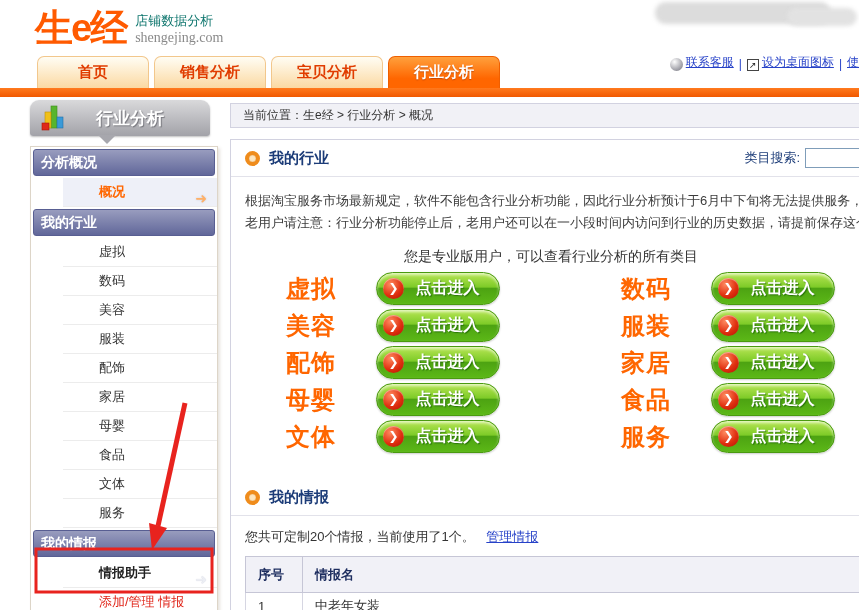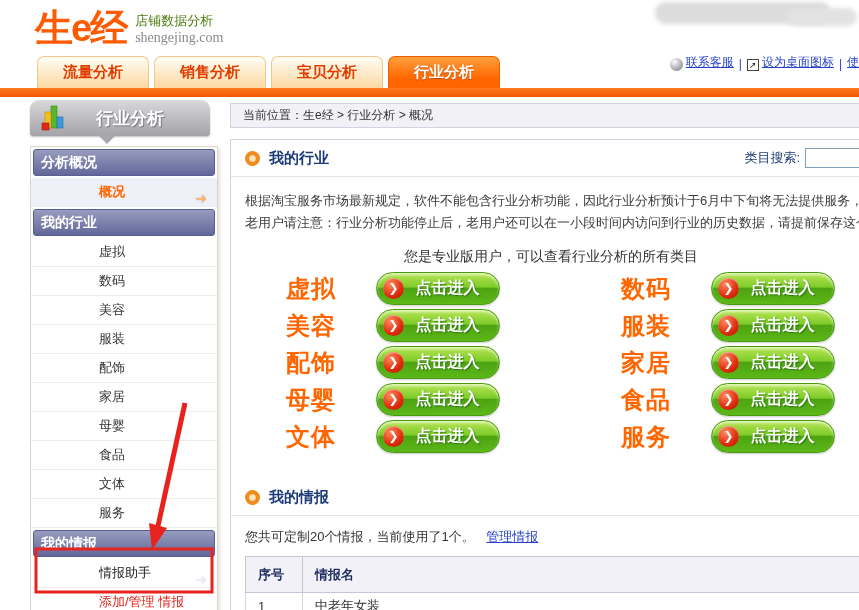--- a/index.html
+++ b/index.html
@@ -6,21 +6,21 @@
   html,body { width:859px; height:610px; }
   body {
     position:relative; overflow:hidden; background:#fff;
     font-family:"Liberation Sans","DejaVu Sans",sans-serif; color:#333;
   }
   
   .header { position:absolute; top:0; left:0; width:859px; height:56px; background:#fff; }
   .logo { position:absolute; left:35px; top:7px; display:flex; align-items:flex-start; cursor:pointer; }
   .logo-text { font-size:38px; font-weight:bold; color:#ff5a00; letter-spacing:-2px; line-height:42px; }
   .logo-side { margin-left:9px; padding-top:5px; }
-  .logo-sub { font-size:13px; color:#4d7c0f; }
+  .logo-sub { font-size:13px; color:#0f766e; }
   .logo-domain { font-size:14px; color:#8a8a8a; font-family:"Liberation Serif","DejaVu Serif",serif; }
   .censor-blob { position:absolute; right:28px; top:2px; width:176px; height:22px;
     background:#dcdcdc; border-radius:12px; filter:blur(2px); }
   .censor-blob2 { position:absolute; right:2px; top:8px; width:70px; height:18px;
     background:#e2e2e2; border-radius:10px; filter:blur(2px); }
   .top-links { position:absolute; right:0; top:30px; white-space:nowrap; font-size:12px;
     color:#2742c8; display:flex; align-items:flex-end;margin-top:24px; }
   .top-links a { color:#2742c8; text-decoration:underline; cursor:pointer; }
   .tl-sep { margin:0 5px; color:#2742c8; }
   .contact-icon { display:inline-block; width:13px; height:13px; border-radius:50%;
@@ -45,26 +45,26 @@
   .sidebar-tab-title { color:#fff; font-size:17px; font-weight:bold; margin-left:28px;
     text-shadow:1px 1px 1px #77777d; }
   .sidebar-tab:after { content:""; position:absolute; left:68px; bottom:-8px;
     border-left:9px solid transparent; border-right:9px solid transparent; border-top:9px solid #a7a7ad; }
   .chart-icon { margin-left:10px; }
   .menu { margin-top:10px; width:188px; background:#fff; border:1px solid #ddd5c8;
     box-shadow:2px 2px 3px rgba(120,100,70,.18); }
   .menu-header { height:27px; margin:2px; background:linear-gradient(180deg,#989cbe,#61679a);
     border:1px solid #585e92; border-radius:3px; color:#fff; font-weight:bold; font-size:14px;
     line-height:25px; padding-left:7px; }
-  .menu-item { position:relative; height:29px; line-height:28px; padding-left:68px; font-size:13px;
-    color:#333; border-bottom:1px solid #ececec; cursor:pointer; background:#fff; }
+  .menu-item { position:relative; height:29px; line-height:28px; padding-left:36px; font-size:13px;
+    color:#333; border-bottom:1px solid #ececec; cursor:pointer; background:#fff;margin-left:32px; }
   .menu-item.active { background:#eef0f8; color:#ff6600; font-weight:bold; }
   .item-arrow { position:absolute; right:10px; top:6px; font-size:14px; color:#fff;
     text-shadow:0 0 2px #c8c8d4; }
-  .menu-item.assistant { font-weight:normal; color:#222; }
+  .menu-item.assistant { font-weight:bold; color:#222; }
   .menu-item.assistant .item-arrow { color:#eceef4; text-shadow:0 0 1px #cfd2dc; }
   .menu-item.red-link { color:#e02418; border-bottom:none; }
   
   .annotation-layer { position:absolute; left:0; top:0; width:859px; height:610px;
     pointer-events:none; z-index:60; }
   
   .main { position:absolute; left:230px; top:103px; width:700px; }
   .breadcrumb { width:700px; height:25px; background:#f1f1f6; border:1px solid #d2d2e0;
     line-height:23px; padding-left:12px; font-size:12px; color:#333; cursor:pointer; }
   .panel { margin-top:11px; width:700px; height:500px; background:#fff; border:1px solid #d2d2e0; }
@@ -122,21 +122,21 @@
     <a>联系客服</a>
     <span class="tl-sep">|</span>
     <span class="desktop-icon">↗</span>
     <a>设为桌面图标</a>
     <span class="tl-sep">|</span>
     <a>使</a>
   </div>
 </div>
 
 <div class="tabs-row">
-  <div class="tab">流量分析</div>
+  <div class="tab">首页</div>
   <div class="tab">销售分析</div>
   <div class="tab">宝贝分析</div>
   <div class="tab active">行业分析</div>
 </div>
 <div class="orange-bar"></div>
 
 <div class="sidebar">
   <div class="sidebar-tab">
     <svg class="chart-icon" width="28" height="28" viewBox="0 0 28 28">
       <rect x="11" y="2" width="6" height="22" fill="#57b52e" stroke="#3c8c1c" stroke-width="0.6"></rect>

